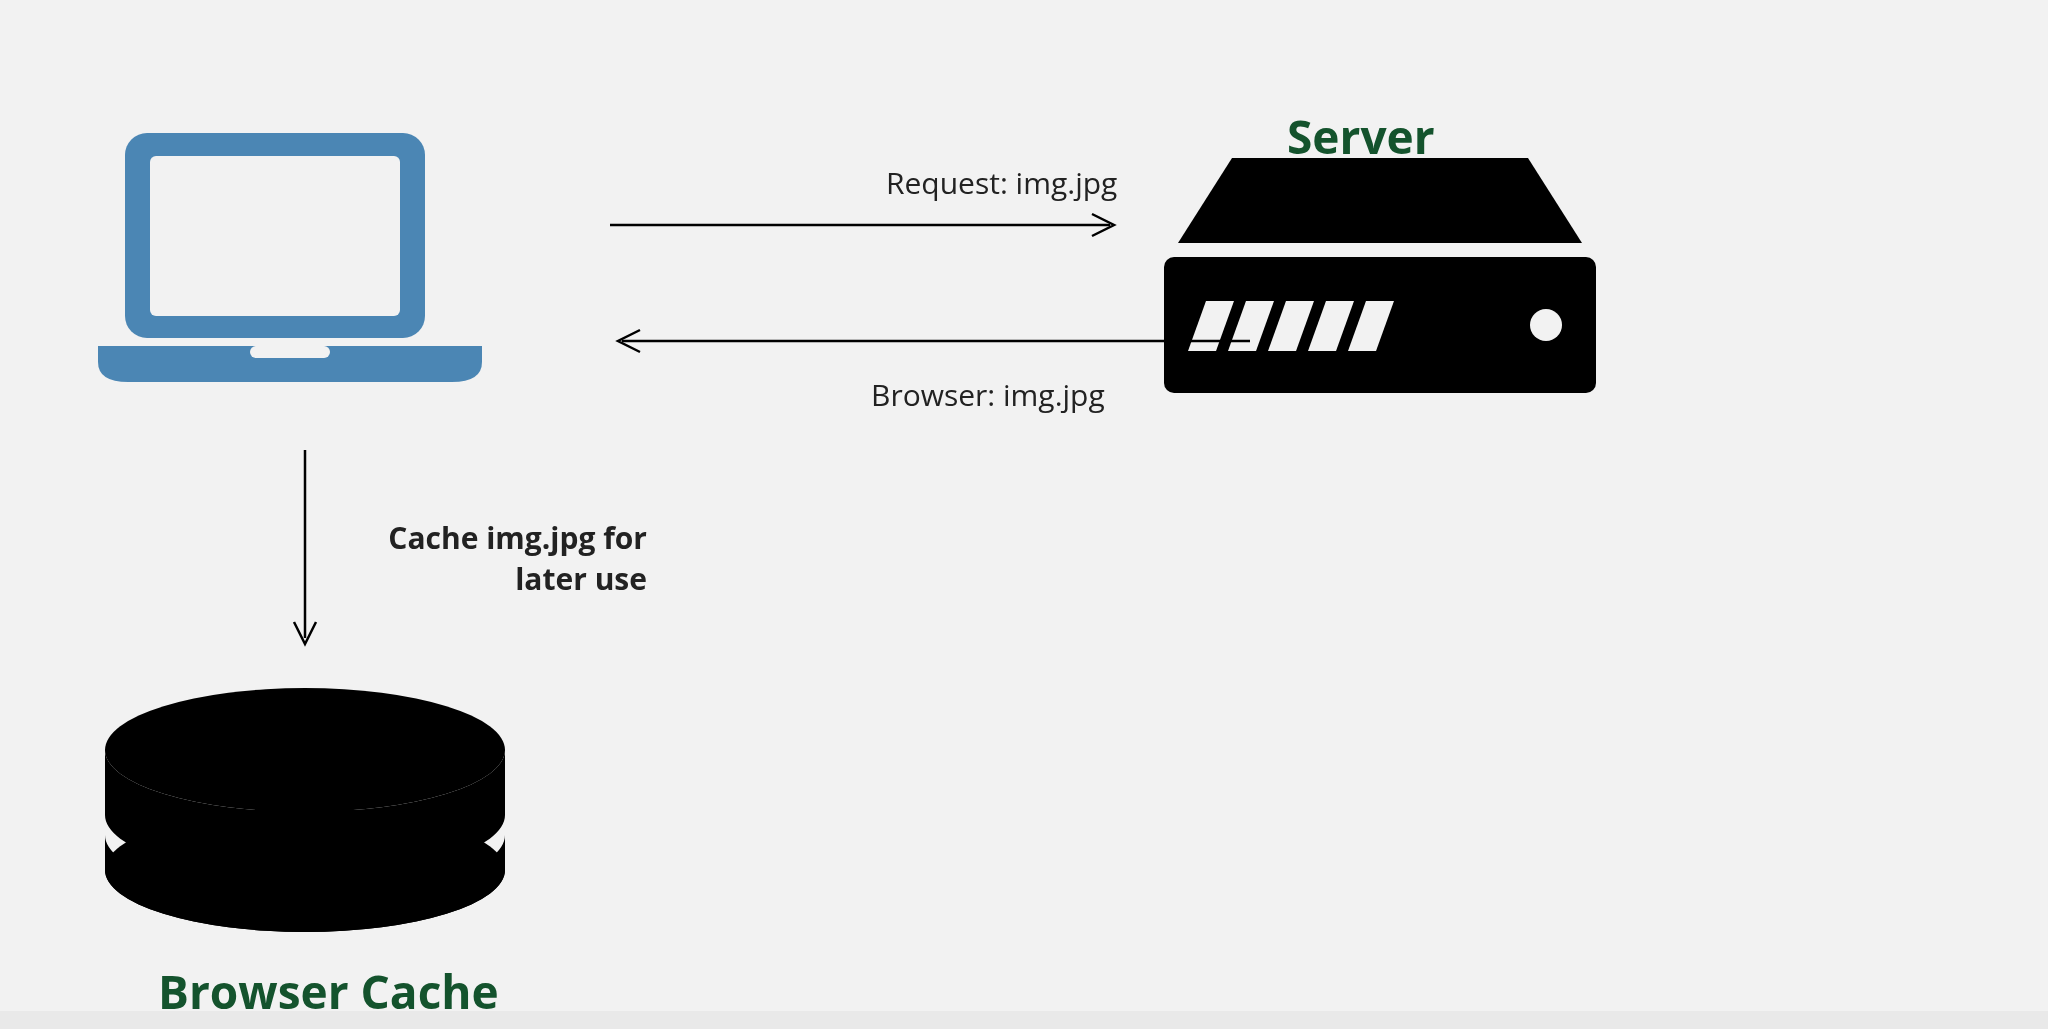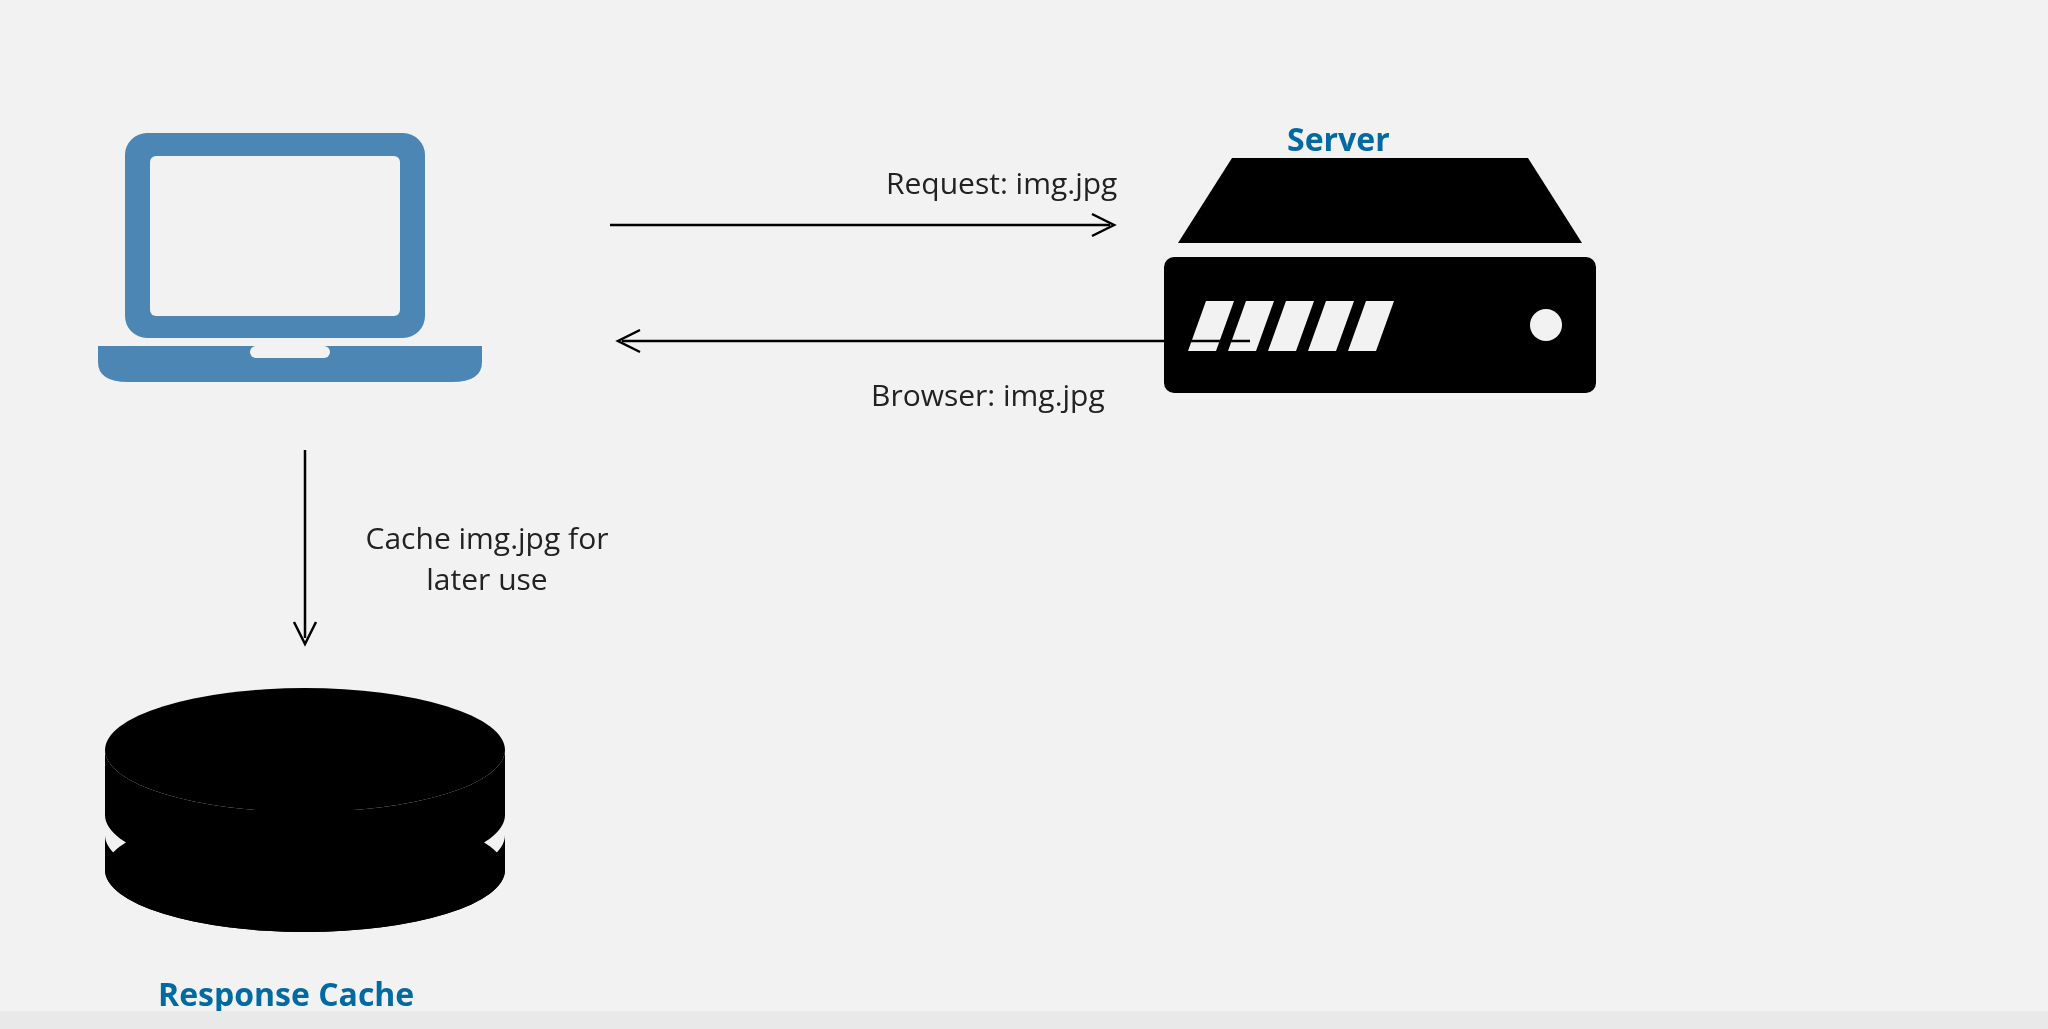--- a/index.html
+++ b/index.html
@@ -13,24 +13,23 @@
     overflow: hidden;
   }
   .canvas {
     position: relative;
     width: 2048px;
     height: 1029px;
   }
   .abs { position: absolute; }
 
   .label-blue {
-    color: #0369a1;
+    color: #14532d;
     font-weight: 700;
-    font-size: 32px;
-    margin-top: 12px;
+    font-size: 46px;
   }
   .label-arrow {
     color: #222;
     font-size: 30px;
     white-space: nowrap;
   }
   .label-cache {
     color: #222;
     font-size: 30px;
     text-align: center;
@@ -110,34 +109,34 @@
     </svg>
   </div>
   <div class="abs label-arrow" style="left:871px; top:374px;">Browser: img.jpg</div>
 
   <div class="abs" style="left:290px; top:450px;">
     <svg class="arrow" width="30" height="200" viewBox="0 0 30 200">
       <line x1="15" y1="0" x2="15" y2="188"></line>
       <polyline points="4,172 15,194 26,172"></polyline>
     </svg>
   </div>
-  <div class="abs label-cache" style="left:337px; top:518px; width:300px; text-align:center;">Cache img.jpg for
+  <div class="abs label-cache" style="left:347px; top:518px; width:300px; text-align:right;font-weight:bold;">Cache img.jpg for
 later use</div>
 
   <div class="abs" style="left:100px; top:685px;">
     <svg width="410" height="250" viewBox="0 0 410 250">
 
       <ellipse cx="205" cy="65" rx="200" ry="62" fill="#000"></ellipse>
 
       <path d="M5 130 A200 62 0 0 0 405 130 L405 150 A200 62 0 0 1 5 150 Z" fill="#f2f2f2"></path>
 
       <path d="M5 65 A200 62 0 0 0 405 65 L405 130 A200 62 0 0 1 5 130 Z" fill="#000"></path>
 
       <path d="M5 150 A200 62 0 0 0 405 150 L405 185 A200 62 0 0 1 5 185 Z" fill="#000"></path>
 
       <ellipse cx="205" cy="185" rx="200" ry="62" fill="#000"></ellipse>
     </svg>
   </div>
 
-  <div class="abs label-blue" style="left:158px; top:960px;">Response Cache</div>
+  <div class="abs label-blue" style="left:158px; top:960px;">Browser Cache</div>
 
   <div class="bottom-shadow"></div>
 </div>
 
 </body></html>

